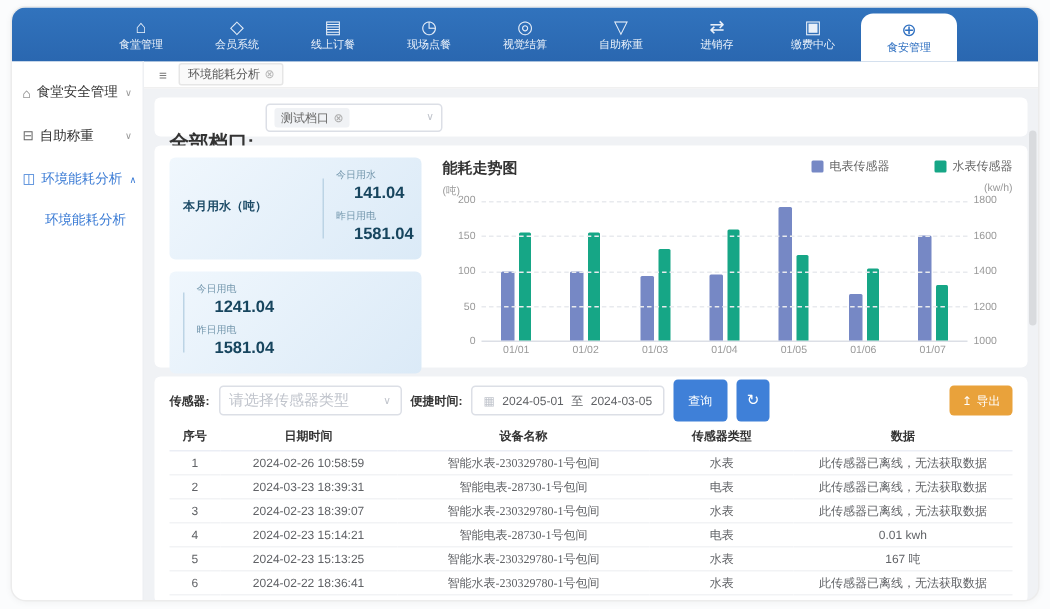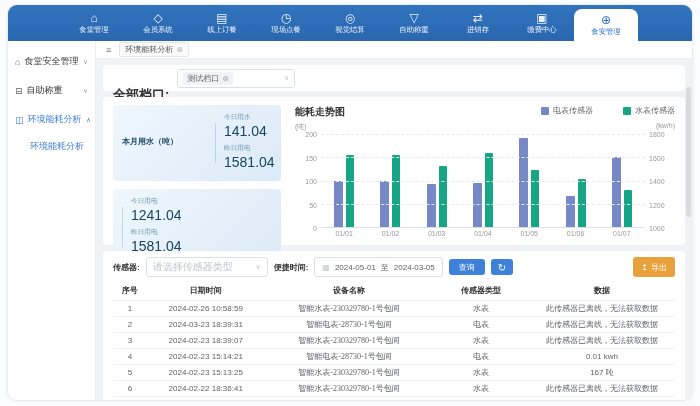--- a/index.html
+++ b/index.html
@@ -42,21 +42,21 @@
   
   #maincard { background:#fff; margin:6px 7px 0; border-radius:4px; height:148px; padding:8px 10px; display:flex; gap:14px; }
   #stats { width:168px; display:flex; flex-direction:column; gap:8px; flex-shrink:0; }
   .stat-card { flex:1; background:linear-gradient(135deg,#f0f7fd,#dbeaf7); border-radius:4px; padding:7px 9px; display:flex; align-items:center; gap:8px; }
   .stat-main { flex:1; }
   .stat-title { font-size:8px; font-weight:bold; color:#1b4a66; margin-bottom:4px; white-space:nowrap; }
   .stat-value { font-size:15px; font-weight:bold; color:#17455e; letter-spacing:.3px; }
   .stat-div { width:1px; height:40px; background:#bcd4e5; }
   .stat-side { width:48px; }
   .stat-side .sl { font-size:7px; color:#7396ac; transform:scale(.95); transform-origin:left; white-space:nowrap; }
-  .stat-side .sv { font-size:14px; font-weight:normal; color:#17455e; margin:1px 0 4px; }
+  .stat-side .sv { font-size:11px; font-weight:bold; color:#17455e; margin:1px 12px 4px; }
 
   
   #chart { flex:1; display:flex; flex-direction:column; min-width:0; }
   #chart-head { display:flex; align-items:flex-start; }
   #chart-title { font-size:10px; font-weight:bold; color:#333; }
   #legend { margin-left:auto; display:flex; gap:30px; }
   .leg-item { display:flex; align-items:center; gap:4px; font-size:8px; color:#666; }
   .leg-sq { width:8px; height:8px; border-radius:1px; }
   #axis-units { display:flex; justify-content:space-between; font-size:7px; color:#999; margin-top:3px; }
   #plot-row { display:flex; flex:1; margin-top:2px; }
@@ -80,21 +80,21 @@
   .f-label { font-size:8px; font-weight:bold; color:#333; white-space:nowrap; }
   #sensor-select { width:122px; height:20px; border:1px solid #dcdfe6; border-radius:3px; display:flex; align-items:center; padding:0 6px; cursor:pointer; }
   #sensor-select .ph { font-size:10px; color:#c0c4cc; }
   #sensor-select .chevron { margin-left:auto; color:#c0c4cc; font-size:7px; }
   #quickbtns { display:flex; }
   .qbtn { height:20px; padding:0 6px; border:1px solid #dcdfe6; background:#fff; font-size:8px; color:#606266; display:flex; align-items:center; cursor:pointer; margin-left:-1px; white-space:nowrap; }
   .qbtn:first-child { margin-left:0; border-radius:3px 0 0 3px; }
   .qbtn:last-child { border-radius:0 3px 3px 0; }
   #daterange { height:20px; border:1px solid #dcdfe6; border-radius:3px; display:flex; align-items:center; gap:5px; padding:0 7px; font-size:8px; color:#606266; white-space:nowrap; }
   #cal-icon { color:#c0c4cc; font-size:8px; }
-  .btn-blue { height:16px; background:#3f80d8; color:#fff; border:none; border-radius:3px; font-size:8px; padding:0 10px; display:flex; align-items:center; gap:3px; cursor:pointer; }
+  .btn-blue { height:28px; background:#3f80d8; color:#fff; border:none; border-radius:3px; font-size:8px; padding:0 10px; display:flex; align-items:center; gap:3px; cursor:pointer; }
   #refresh-btn { padding:0 7px; font-size:10px; }
   #spacer { flex:1; }
   #export-btn { height:20px; background:#e9a23b; color:#fff; border:none; border-radius:3px; font-size:8px; padding:0 8px; display:flex; align-items:center; gap:3px; cursor:pointer; }
 
   table { width:100%; border-collapse:collapse; margin-top:5px; table-layout:fixed; }
   th { font-size:8px; color:#333; font-weight:bold; height:18px; border-bottom:1px solid #ebeef5; text-align:center; }
   td { font-size:8px; color:#606266; height:16px; border-bottom:1px solid #f2f3f5; text-align:center; white-space:nowrap; overflow:hidden; }
   th:nth-child(1), td:nth-child(1) { width:6%; }
   th:nth-child(2), td:nth-child(2) { width:21%; }
   th:nth-child(3), td:nth-child(3) { width:30%;font-family:Liberation Serif, serif; }

